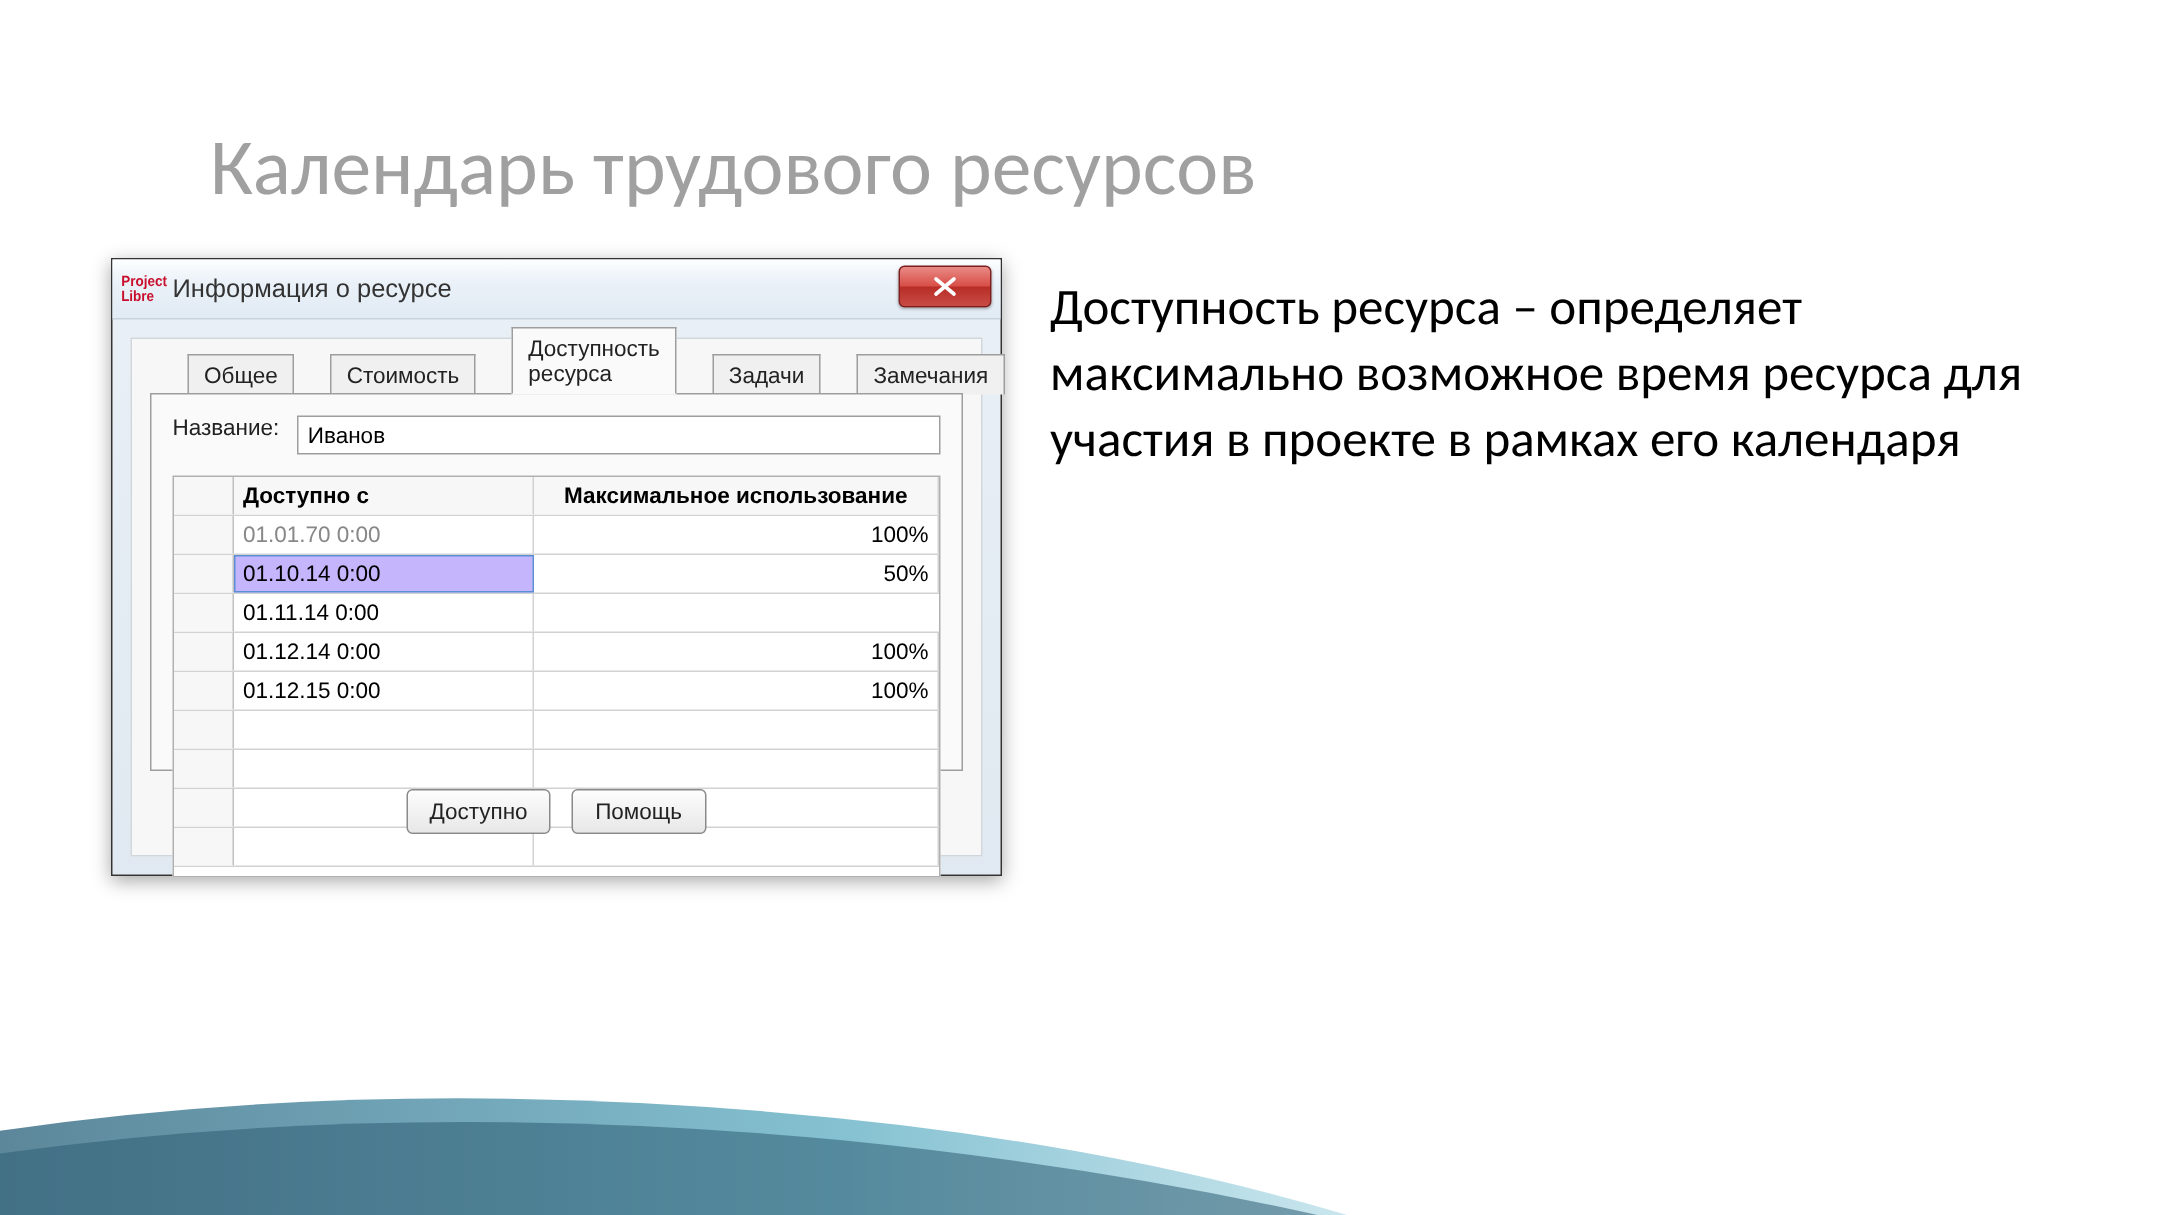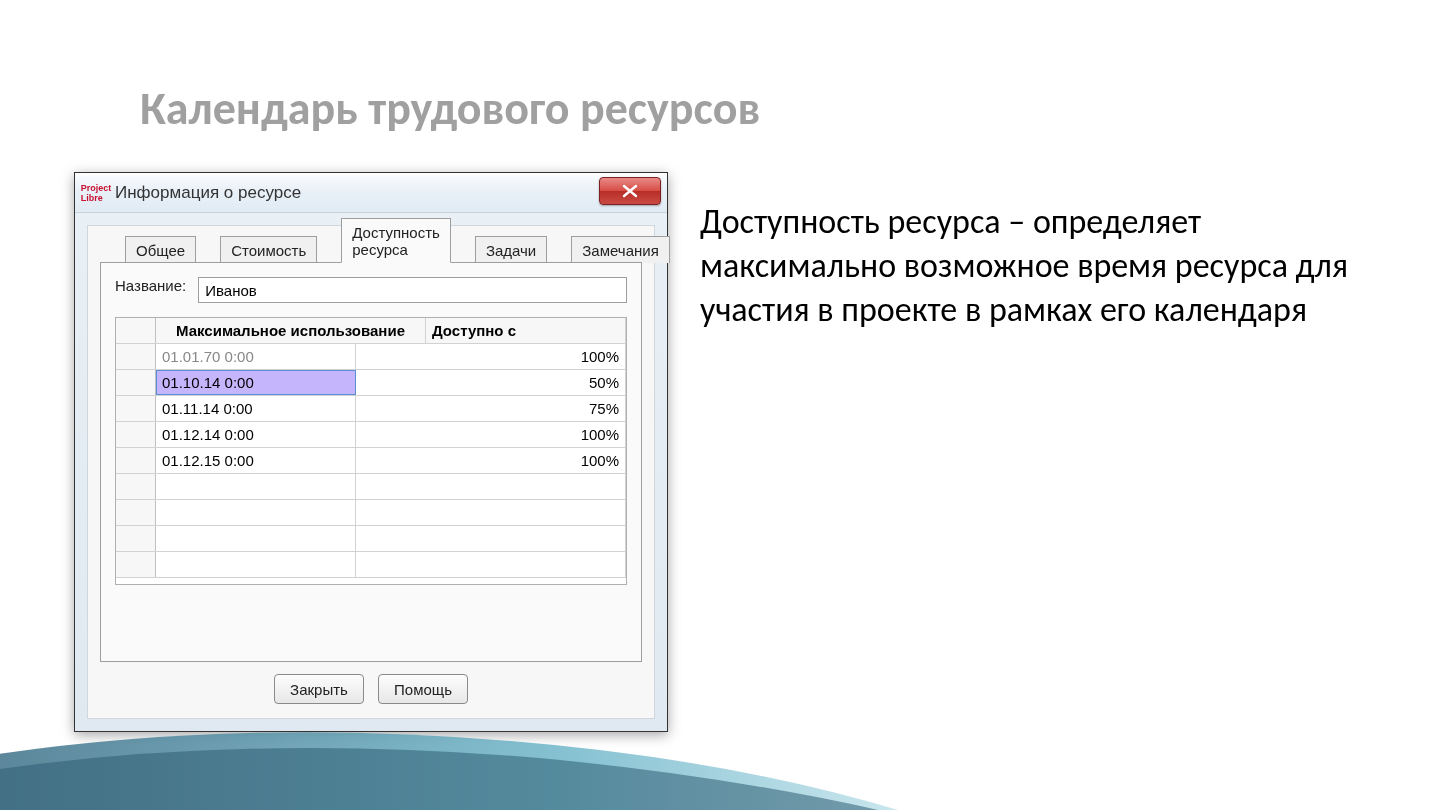--- a/index.html
+++ b/index.html
@@ -7,29 +7,29 @@
   .slide {
     position: relative;
     width: 1440px;
     height: 810px;
     background: #fff;
   }
   .slide-title {
     position: absolute;
     left: 140px;
     top: 80px;
-    font-size: 46px;
+    font-size: 53px;
     color: #a0a0a0;
-    font-weight: 700;
+    font-weight: 400;
     font-family: "Calibri", "Segoe UI", sans-serif;
   }
   .explain {
     position: absolute;
     left: 700px;
-    top: 200px;
+    top: 184px;
     width: 660px;
     font-size: 34px;
     line-height: 1.3;
     color: #000;
     font-family: "Calibri", "Segoe UI", sans-serif;
   }
   .swoosh {
     position: absolute;
     left: -40px;
     bottom: -20px;
@@ -37,21 +37,21 @@
     height: 140px;
     pointer-events: none;
   }
 
   
   .dialog-outer {
     position: absolute;
     left: 74px;
     top: 172px;
     width: 594px;
-    height: 560px;
+    height: 412px;
     border: 1px solid #333;
     box-shadow: 0 3px 12px rgba(0,0,0,.35);
     background: linear-gradient(#e9f0f6, #e0e9f1);
   }
   .title-bar {
     position: relative;
     height: 40px;
     display: flex;
     align-items: center;
     background: linear-gradient(#fdfeff 0%, #eaf1f8 40%, #e1ebf4 100%);
@@ -227,38 +227,37 @@
 
       <div class="tab-pane">
         <div class="name-row">
           <label>Название:</label>
           <input type="text" value="Иванов" style="">
         </div>
 
         <div class="grid">
           <div class="grid-row grid-header">
             <div class="cell col-handle"></div>
+            <div class="cell col-from">Доступно с</div>
             <div class="cell col-util" style="justify-content:center">Максимальное использование</div>
-            <div class="cell col-from">Доступно с</div>
           </div>
           <div class="grid-body" id="grid-body">
               <div class="grid-row">
                 <div class="cell col-handle"></div>
                 <div class="cell col-from placeholder">01.01.70 0:00</div>
                 <div class="cell col-util">100%</div>
               </div>
               <div class="grid-row">
                 <div class="cell col-handle"></div>
                 <div class="cell col-from editable-selected">01.10.14 0:00</div>
                 <div class="cell col-util">50%</div>
               </div>
               <div class="grid-row">
                 <div class="cell col-handle"></div>
                 <div class="cell col-from">01.11.14 0:00</div>
-                <div class="cell col-util">75%</div>
               </div>
               <div class="grid-row">
                 <div class="cell col-handle"></div>
                 <div class="cell col-from">01.12.14 0:00</div>
                 <div class="cell col-util">100%</div>
               </div>
               <div class="grid-row">
                 <div class="cell col-handle"></div>
                 <div class="cell col-from">01.12.15 0:00</div>
                 <div class="cell col-util">100%</div>
@@ -281,21 +280,21 @@
               <div class="grid-row">
                 <div class="cell col-handle"></div>
                 <div class="cell col-from"></div>
                 <div class="cell col-util"></div>
               </div>
             </div>
         </div>
       </div>
 
       <div class="dialog-buttons">
-        <button class="btn">Закрыть</button>
+        <button class="btn">Доступно</button>
         <button class="btn">Помощь</button>
       </div>
     </div>
   </div>
 
   <svg class="swoosh" viewBox="0 0 1000 140" preserveAspectRatio="none">
     <defs>
       <linearGradient id="g1" x1="0" y1="0" x2="1" y2="0">
         <stop offset="0" stop-color="#3c6d85"></stop>
         <stop offset="0.6" stop-color="#6fb6c9"></stop>

